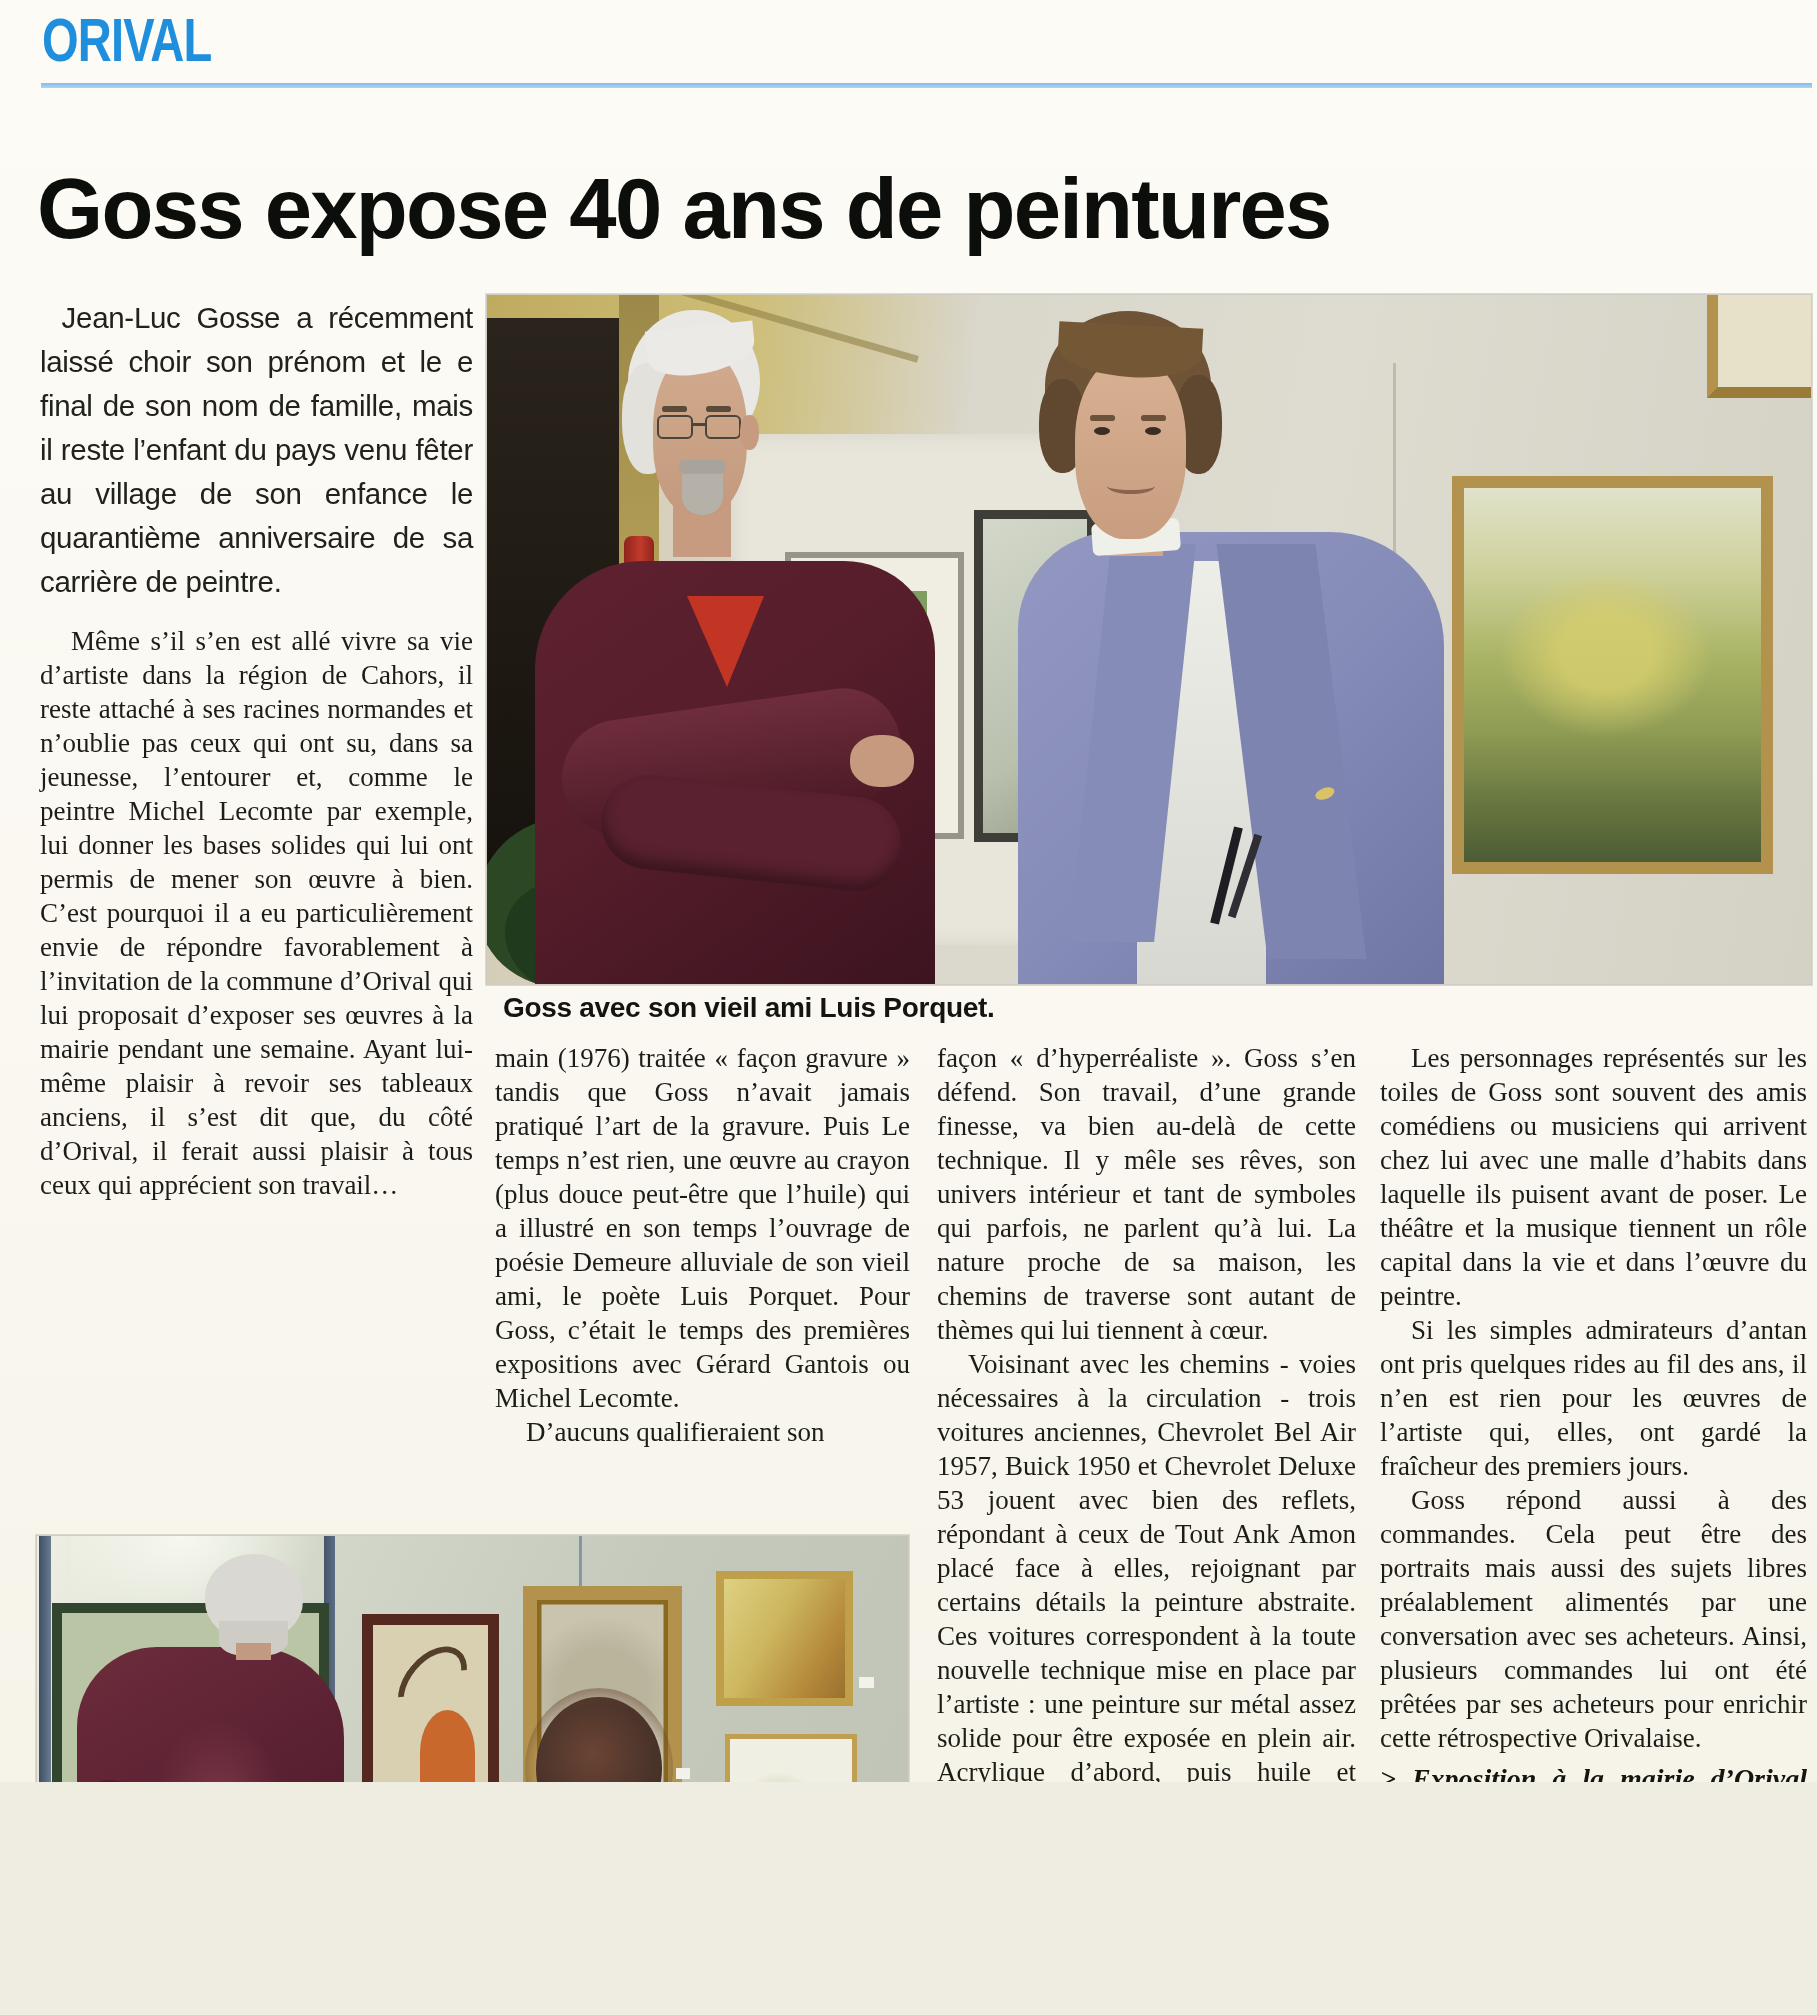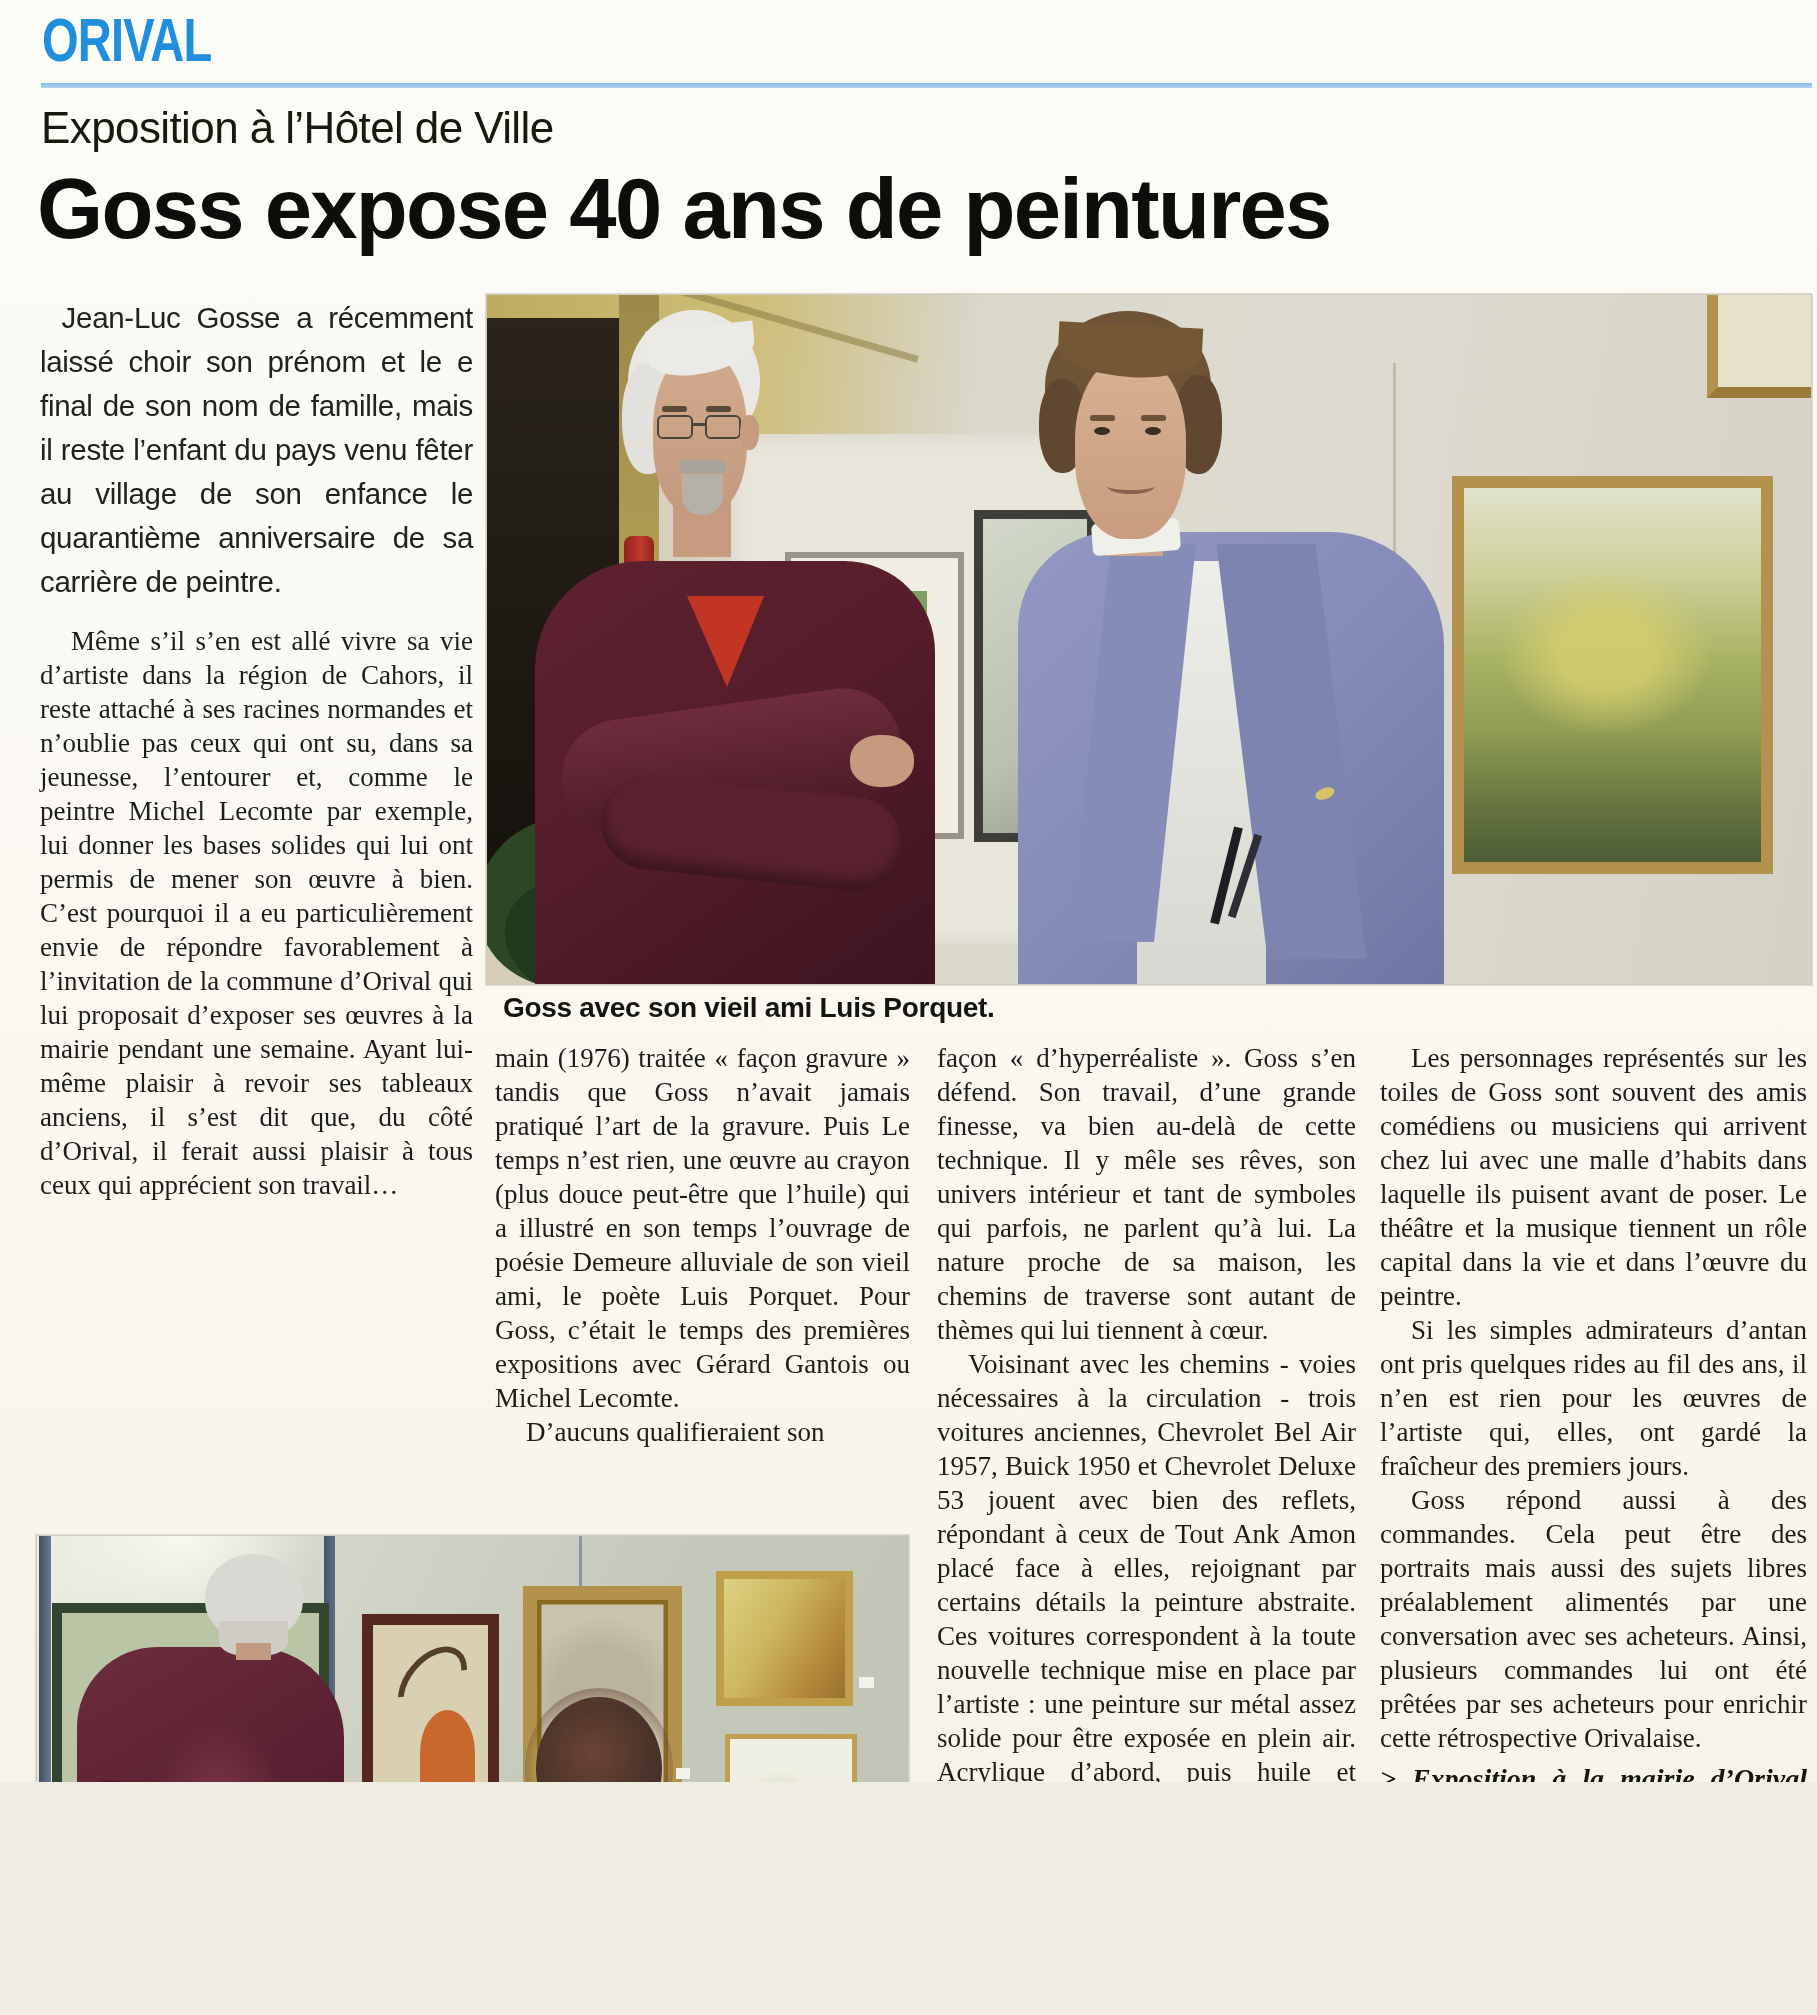--- a/index.html
+++ b/index.html
@@ -40,21 +40,20 @@
   #main-photo{left:487px;top:295px;width:1324px;height:689px;background:#d8d5c9}
   #bottom-photo{left:37px;top:1536px;width:871px;height:430px;background:#c6cabc}
 </style>
 </head>
 <body>
 
 <div id="page">
 
   <span id="orival">ORIVAL</span>
   <div id="rule"></div>
-  <div id="kicker">Exposition à l’Hôtel de Ville</div>
   <h1 id="headline">Goss expose 40 ans de peintures</h1>
 
   <div id="col1" class="col">
       <p class="lead"><span>Jean-Luc Gosse a récemment laissé choir son prénom et le e final de son nom de famille, mais il reste l’enfant du pays venu fêter au village de son enfance le quarantième anniversaire de sa carrière de peintre.</span></p>
       <p class="serif"><span>Même s’il s’en est allé vivre sa vie d’artiste dans la région de Cahors, il reste attaché à ses racines normandes et n’oublie pas ceux qui ont su, dans sa jeunesse, l’entourer et, comme le peintre Michel Lecomte par exemple, lui donner les bases solides qui lui ont permis de mener son œuvre à bien. C’est pourquoi il a eu particulièrement envie de répondre favorablement à l’invitation de la commune d’Orival qui lui proposait d’exposer ses œuvres à la mairie pendant une semaine. Ayant lui-même plaisir à revoir ses tableaux anciens, il s’est dit que, du côté d’Orival, il ferait aussi plaisir à tous ceux qui apprécient son travail…</span></p>
     </div>
 
   <figure id="main-photo">
 
     <div class="abs" style="left:0;top:0;width:1324px;height:689px;background:linear-gradient(100deg,#d3cab0 0%,#d9d6ca 30%,#dedbd0 60%,#d4d1c5 100%)"></div>

